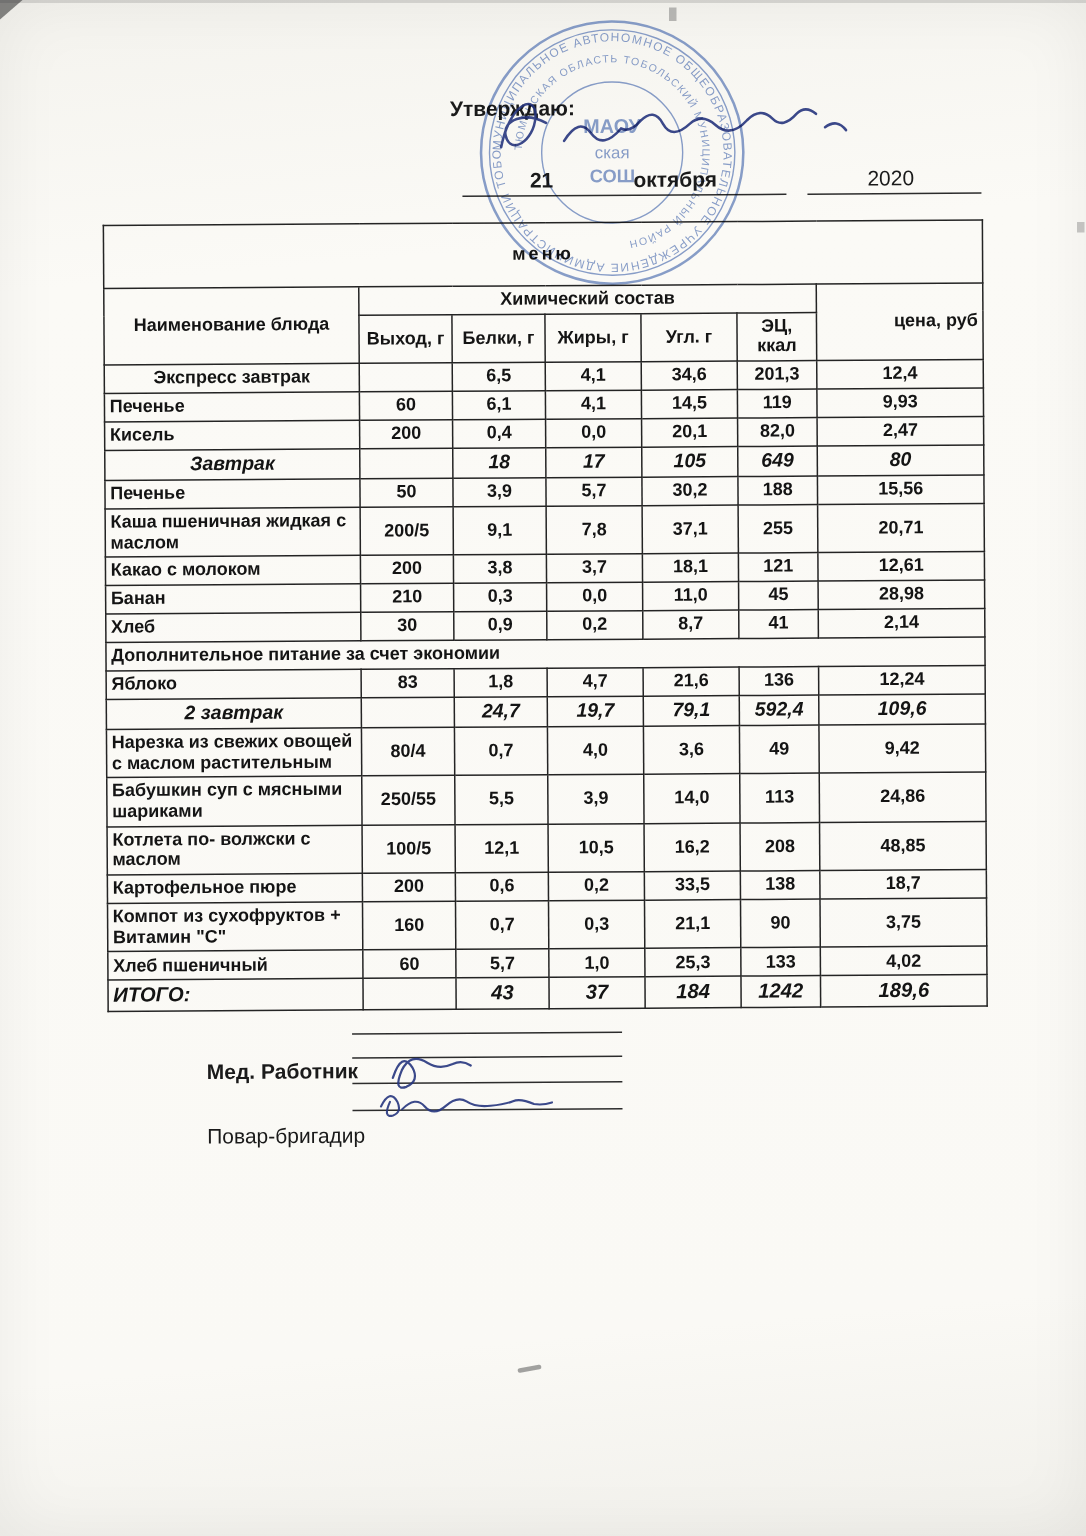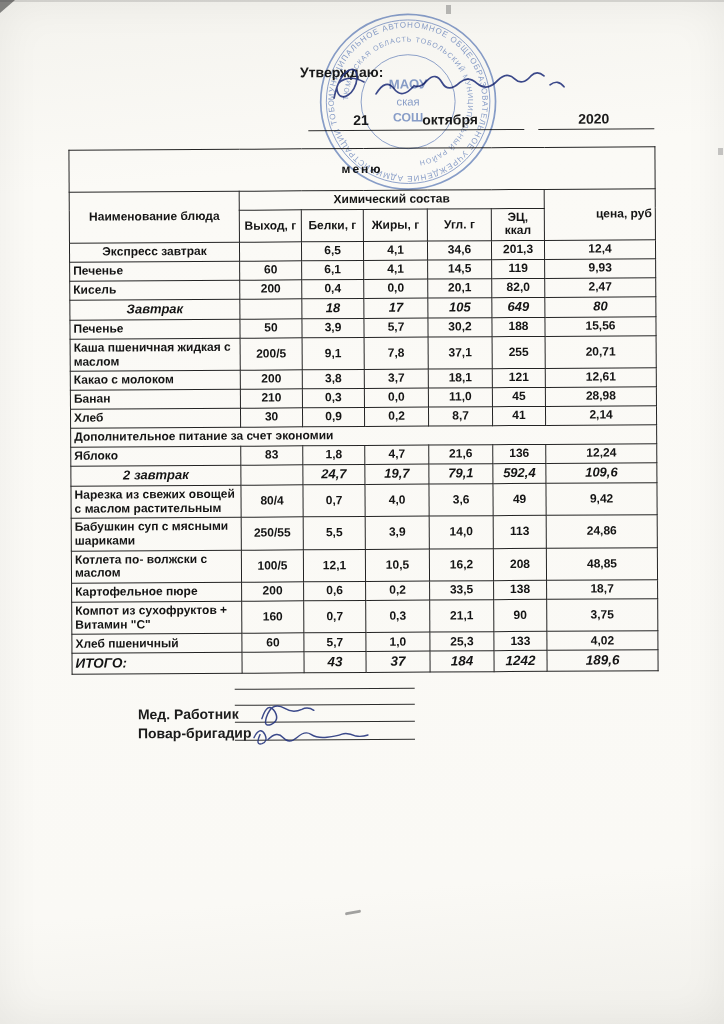--- a/index.html
+++ b/index.html
@@ -21,21 +21,21 @@
     background:#5a5a5a; opacity:.55; transform:rotate(-10deg); border-radius:2px; }
   .speck2 { position:absolute; left:446px; top:5px; width:5px; height:9px; background:#6b6b6b; opacity:.45; }
   .speck3 { position:absolute; right:1px; top:148px; width:5px; height:7px; background:#777; opacity:.4; }
   .edge-top { position:absolute; left:0; top:0; width:100%; height:2px; background:rgba(80,80,80,.18); }
 
   
   .approve { position:absolute; left:302px; top:64px; font-weight:bold; font-size:14px; }
   .sig-top { position:absolute; left:326px; top:56px; }
   .date-day   { position:absolute; left:355px; top:112px; font-weight:bold; font-size:14px; }
   .date-month { position:absolute; left:424px; top:112px; font-weight:bold; font-size:14px; }
-  .date-year  { position:absolute; left:580px; top:112px; font-weight:bold; font-size:14px; }
+  .date-year  { position:absolute; left:580px; top:112px; font-weight:normal; font-size:14px; }
   .u1 { position:absolute; left:310px; top:114px; width:216px; height:17px; border-bottom:1.6px solid #2c2c2c; }
   .u2 { position:absolute; left:540px; top:114px; width:116px; height:17px; border-bottom:1.6px solid #2c2c2c; }
 
   
   .stamp { position:absolute; left:316px; top:8px; width:188px; height:188px;
     opacity:.6; mix-blend-mode:multiply; pointer-events:none; }
 
   
   .menu-table { position:absolute; left:70px; top:148px; width:586px;
     border-collapse:collapse; table-layout:fixed; }
@@ -57,21 +57,21 @@
   .row-subtotal .name { text-align:center;margin-top:28px; }
   .row-note td { height:18px; }
   .row-total td { font-style:italic; font-size:13.5px; height:23px; }
   .row-tall td { height:42px; }
   .row-tall2 td { height:34px; }
 
   
   .f-line { position:absolute; left:233px; width:180px; border-bottom:1.4px solid #2c2c2c; }
   .fl1 { top:688px; } .fl2 { top:704px; } .fl3 { top:721px; } .fl4 { top:739px; }
   .f-med  { position:absolute; left:136px; top:705px; font-size:14px; font-weight:700; }
-  .f-cook { position:absolute; left:136px; top:724px; font-size:14px; font-weight:700; }
+  .f-cook { position:absolute; left:136px; top:748px; font-size:14px; font-weight:400; }
   .sig-med  { position:absolute; left:252px; top:696px; }
   .sig-cook { position:absolute; left:246px; top:722px; }
 </style>
 </head>
 <body>
 
 <div class="page">
   <div class="edge-top"></div>
   <div class="corner-tl"></div>
   <div class="speck1"></div>

